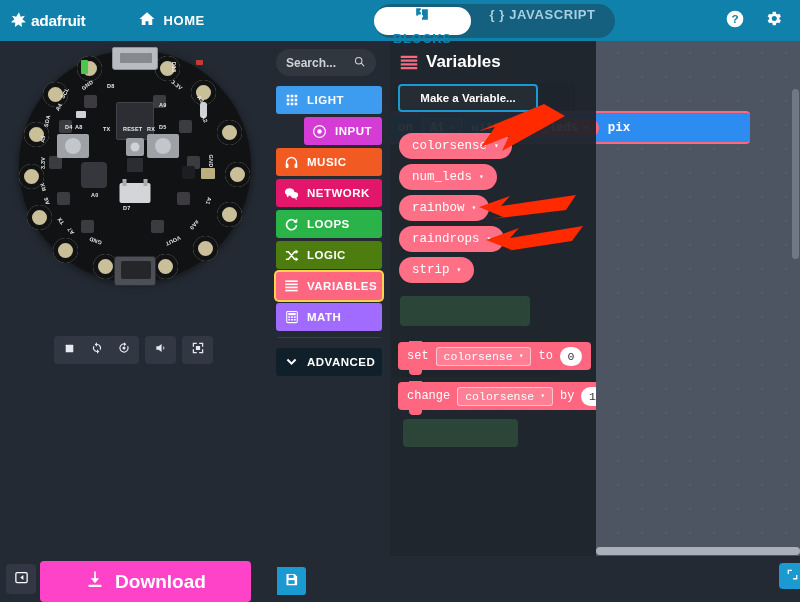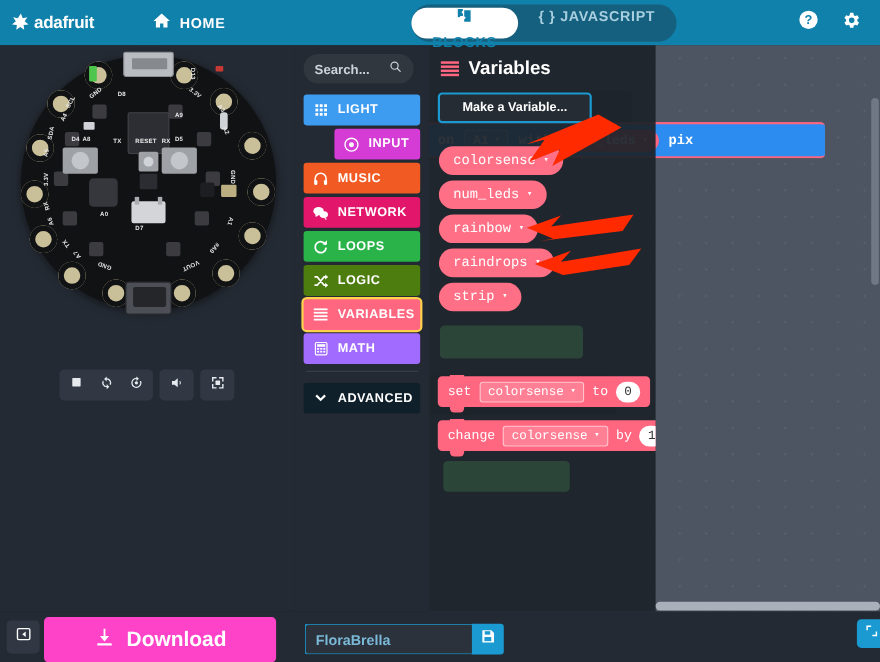--- a/index.html
+++ b/index.html
@@ -823,21 +823,20 @@
       <span>
         <svg viewBox="0 0 24 24" width="20" height="20">
           <path fill="#fff" d="M11 3h2v8h4l-5 6-5-6h4z"></path>
           <rect x="4" y="19" width="16" height="2.5" fill="#fff" rx="1"></rect>
         </svg>
       </span>
       <span>Download</span>
     </div>
 
     <div class="proj-wrap">
-      <input class="proj-input" value="FloraBrella" style="">
       <div class="proj-save">
         <span>
           <svg viewBox="0 0 24 24" width="15" height="15">
             <path fill="#fff" d="M4 3h13l4 4v14H4z"></path>
             <rect x="7.5" y="4.5" width="8" height="5" fill="#1a9ad1"></rect>
             <rect x="7" y="13" width="10" height="6" fill="#1a9ad1"></rect>
           </svg>
         </span>
       </div>
     </div>

